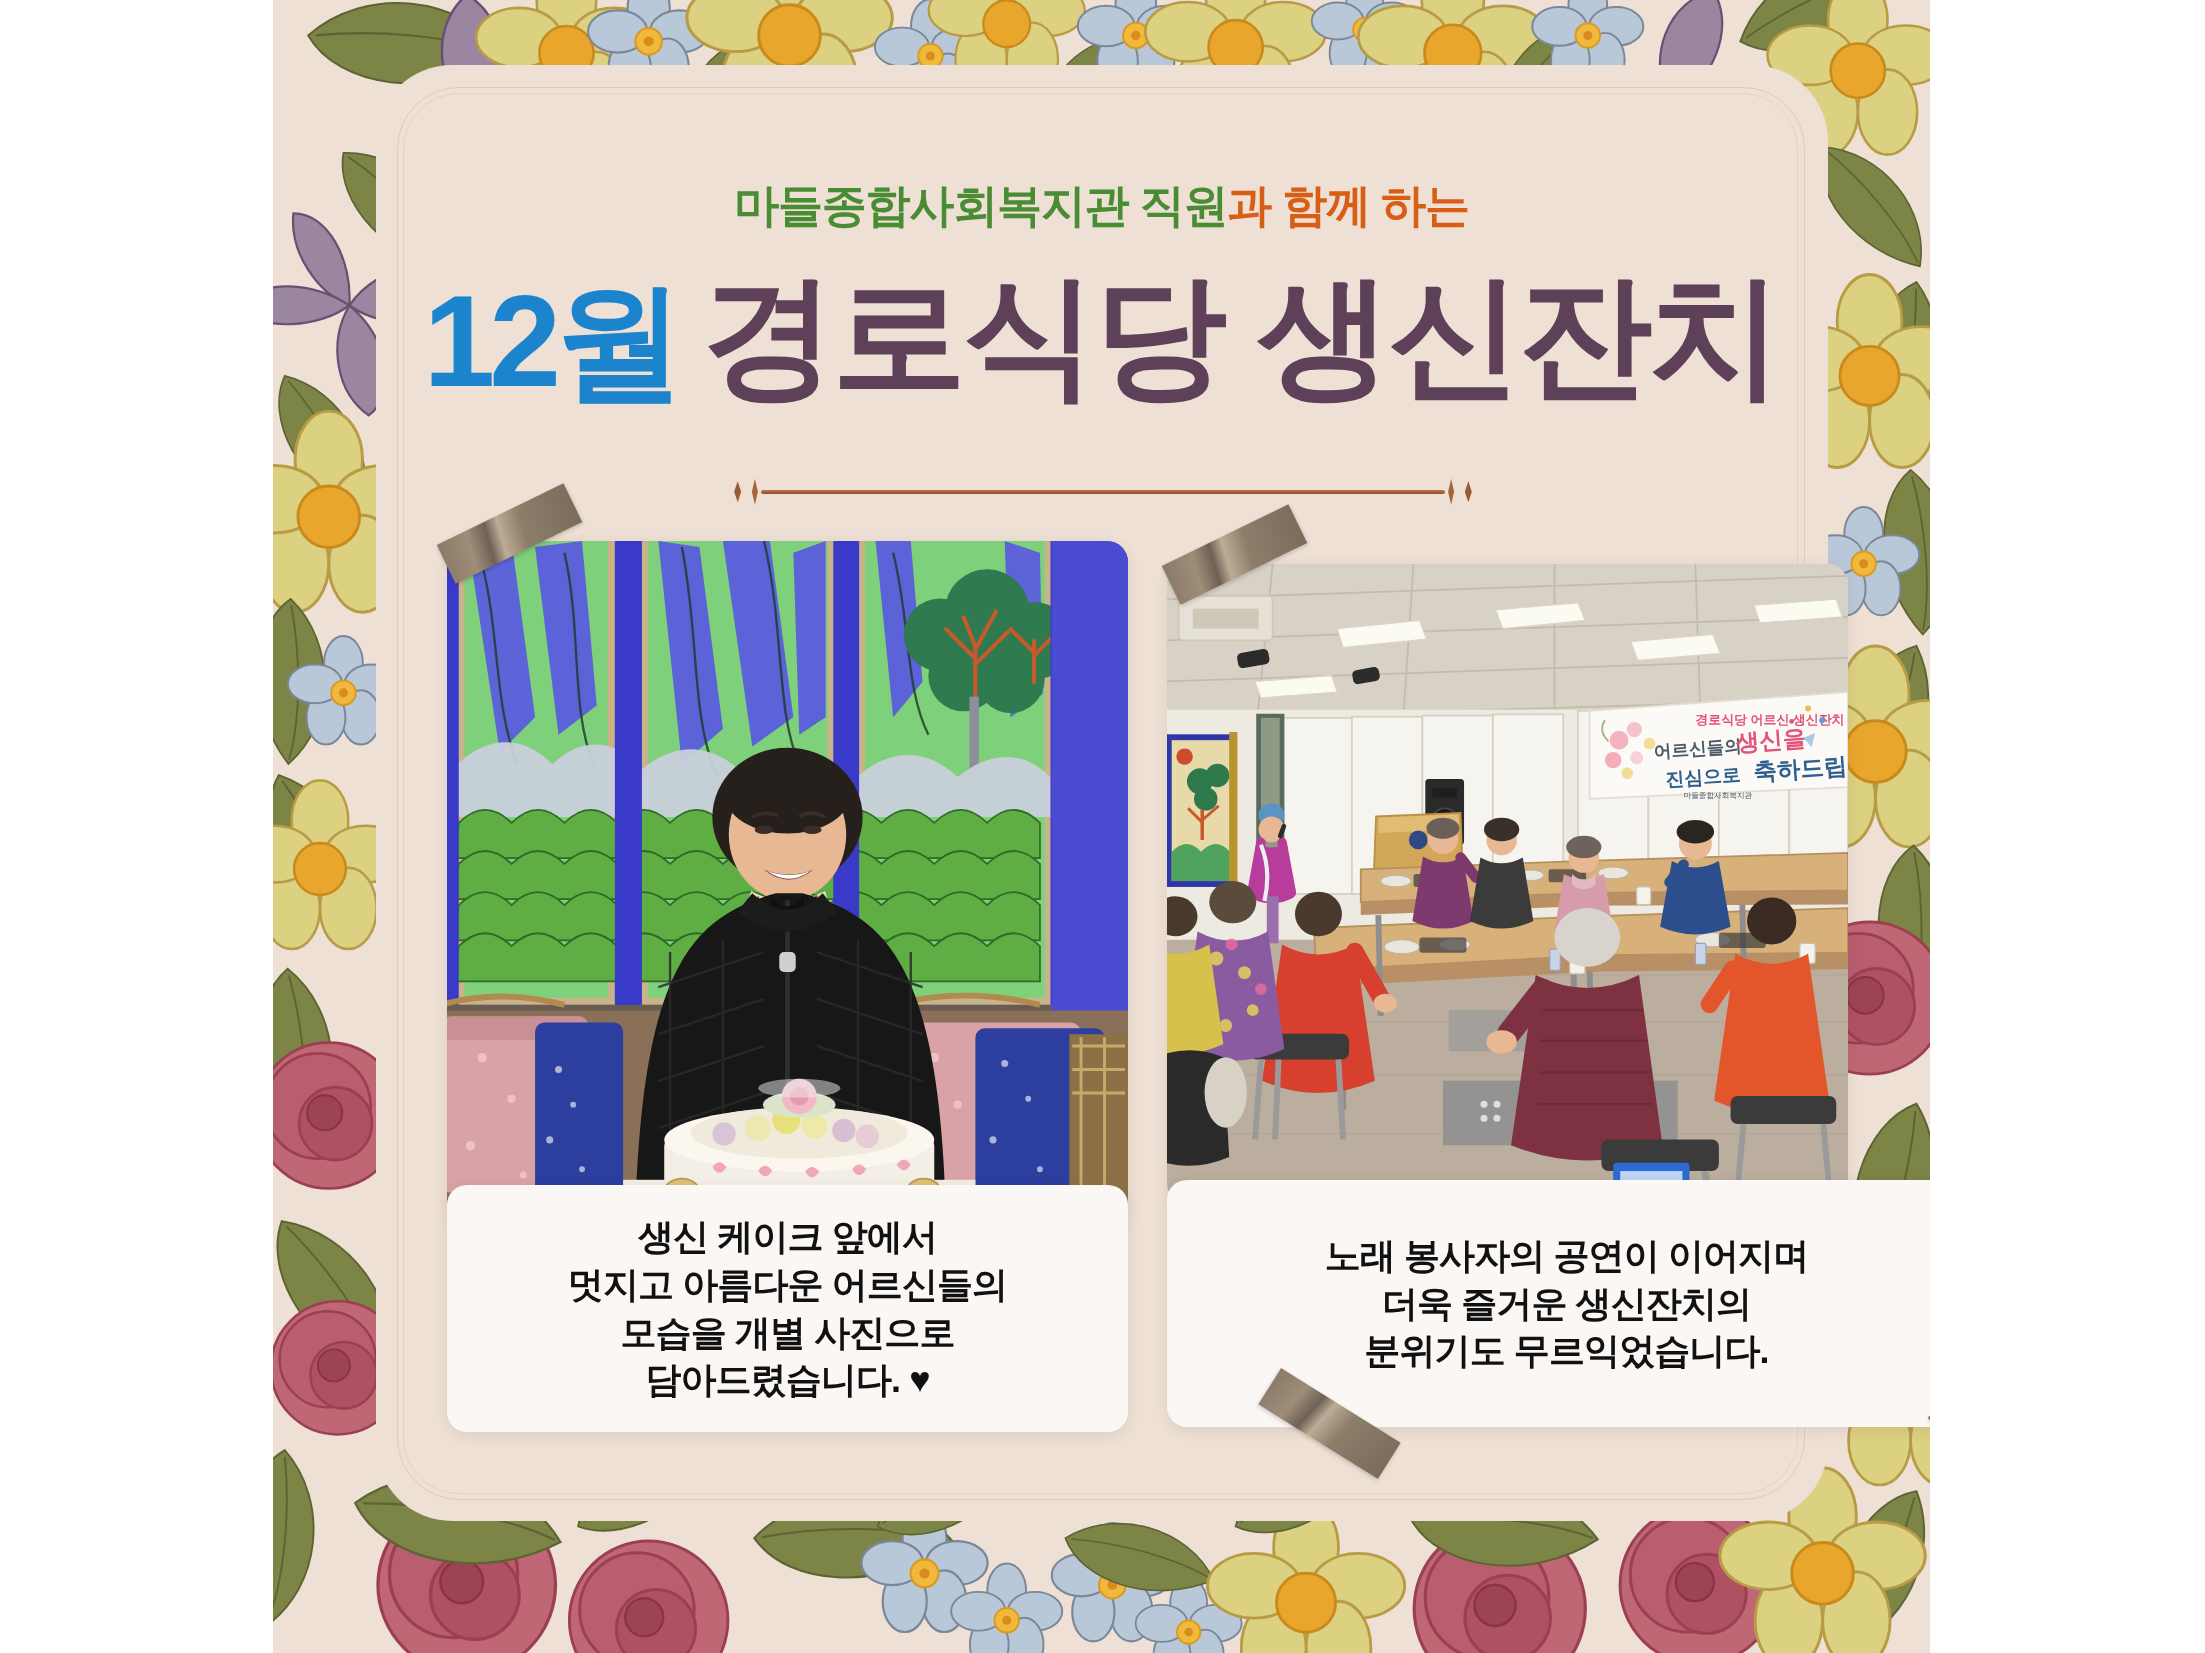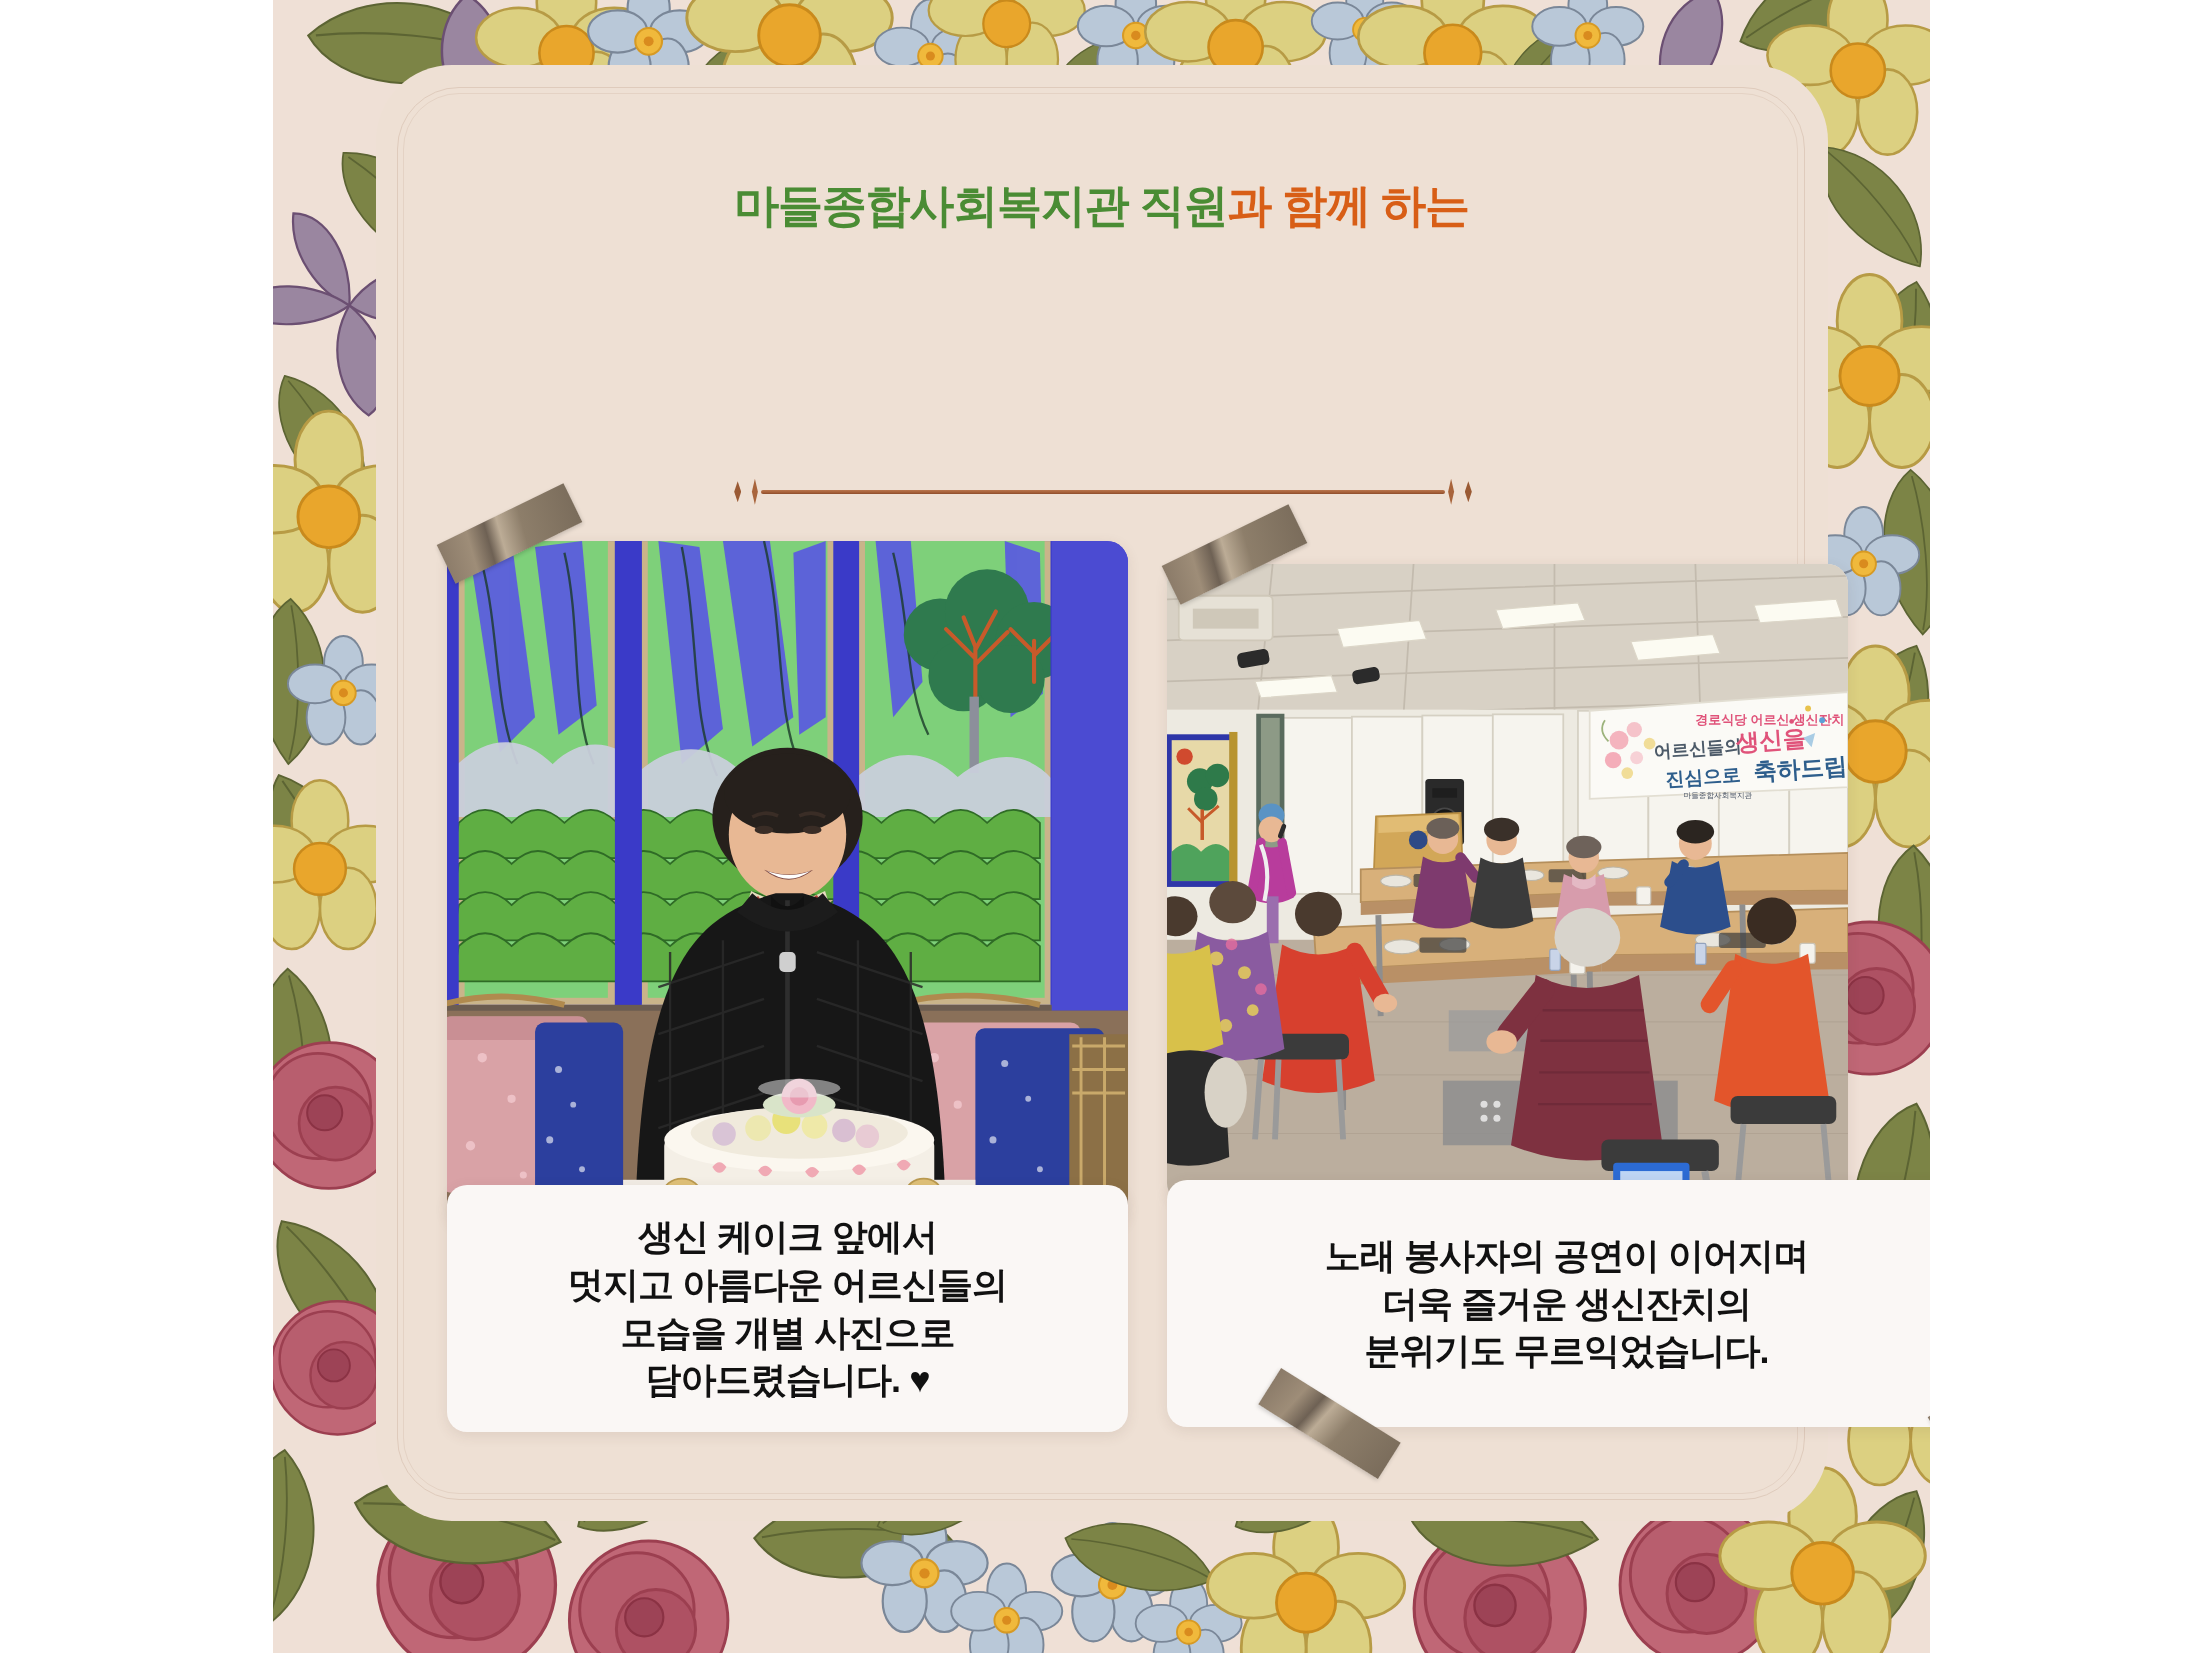--- a/index.html
+++ b/index.html
@@ -251,20 +251,23 @@
     </div>
 
     <div class="panel"></div>
     <div class="panel-inner-line"></div>
     <div class="panel-inner-line2"></div>
 
     <div class="subtitle">
       <span class="green">마들종합사회복지관 직원</span><span class="orange">과 함께 하는</span>
     </div>
 
+    <div class="title">
+      <span class="month">12월</span><span class="main">경로식당 생신잔치</span>
+    </div>
 
     <div class="divider">
       <div class="bar"></div>
       <div class="dia l"></div>
       <div class="dia r"></div>
       <div class="spike l"></div>
       <div class="spike r"></div>
     </div>
 
     <div class="card left">

